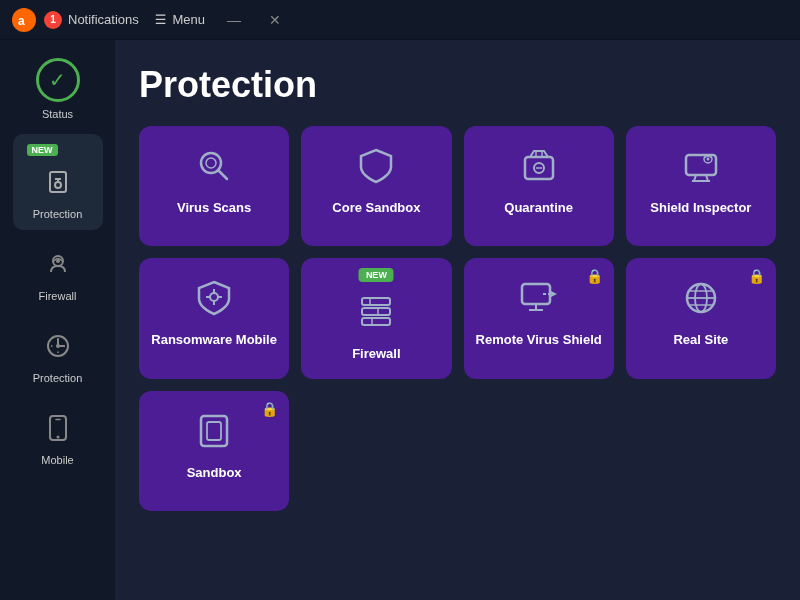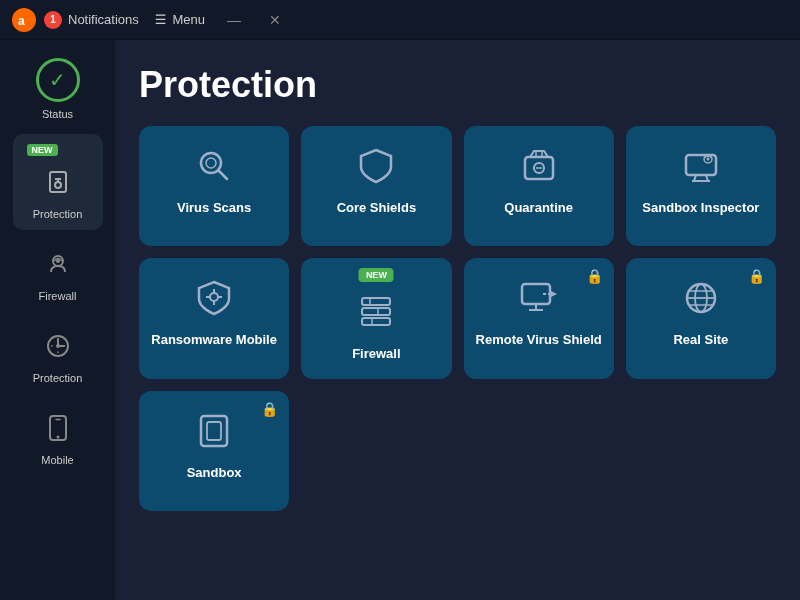--- a/index.html
+++ b/index.html
@@ -166,21 +166,21 @@
       margin-bottom: 20px;
     }
 
     
     .grid {
       display: grid;
       grid-template-columns: repeat(4, 1fr);
       gap: 12px;
     }
     .card {
-      background: #0c4a6e;
+      background: #4c1d95;
       border-radius: 12px;
       padding: 20px 12px 16px;
       display: flex;
       flex-direction: column;
       gap: 14px;
       cursor: pointer;
       position: relative;
       min-height: 120px;
       transition: background 0.15s;
     }
@@ -325,21 +325,21 @@
         </div>
         <span class="card-label">Virus Scans</span>
       </div>
 
       <div class="card">
         <div class="card-icon">
           <svg width="36" height="38" viewBox="0 0 36 38" fill="none">
             <path d="M18 3 L33 9 L33 20 C33 29 18 35 18 35 C18 35 3 29 3 20 L3 9 Z" stroke="#a0b0c8" stroke-width="2.5" fill="none"></path>
           </svg>
         </div>
-        <span class="card-label">Core Shields</span>
+        <span class="card-label">Core Sandbox</span>
       </div>
 
       <div class="card">
         <div class="card-icon">
           <svg width="38" height="38" viewBox="0 0 38 38" fill="none">
             <rect x="5" y="10" width="28" height="22" rx="3" stroke="#a0b0c8" stroke-width="2.5"></rect>
             <circle cx="19" cy="21" r="5" stroke="#a0b0c8" stroke-width="2"></circle>
             <path d="M10 10 L14 4 L24 4 L28 10" stroke="#a0b0c8" stroke-width="2" fill="none"></path>
             <line x1="16" y1="4" x2="16" y2="10" stroke="#a0b0c8" stroke-width="1.5"></line>
             <line x1="22" y1="4" x2="22" y2="10" stroke="#a0b0c8" stroke-width="1.5"></line>
@@ -353,21 +353,21 @@
         <div class="card-icon">
           <svg width="38" height="38" viewBox="0 0 38 38" fill="none">
             <rect x="4" y="8" width="30" height="20" rx="3" stroke="#a0b0c8" stroke-width="2.5"></rect>
             <path d="M14 28 L12 34 M24 28 L26 34" stroke="#a0b0c8" stroke-width="2" stroke-linecap="round"></path>
             <line x1="10" y1="34" x2="28" y2="34" stroke="#a0b0c8" stroke-width="2"></line>
             <circle cx="26" cy="12" r="4" stroke="#a0b0c8" stroke-width="1.5"></circle>
             <path d="M23 11 C23 9 29 9 29 11" stroke="#a0b0c8" stroke-width="1.2" fill="none"></path>
             <circle cx="26" cy="12" r="1.5" fill="#a0b0c8"></circle>
           </svg>
         </div>
-        <span class="card-label">Sandbox Inspector</span>
+        <span class="card-label">Shield Inspector</span>
       </div>
 
       <div class="card">
         <div class="card-icon">
           <svg width="36" height="38" viewBox="0 0 36 38" fill="none">
             <path d="M18 3 L33 9 L33 20 C33 29 18 35 18 35 C18 35 3 29 3 20 L3 9 Z" stroke="#a0b0c8" stroke-width="2.5" fill="none"></path>
             <circle cx="18" cy="18" r="4" stroke="#a0b0c8" stroke-width="2"></circle>
             <line x1="18" y1="14" x2="18" y2="10" stroke="#a0b0c8" stroke-width="2"></line>
             <line x1="18" y1="22" x2="18" y2="26" stroke="#a0b0c8" stroke-width="2"></line>
             <line x1="22" y1="18" x2="26" y2="18" stroke="#a0b0c8" stroke-width="2"></line>

